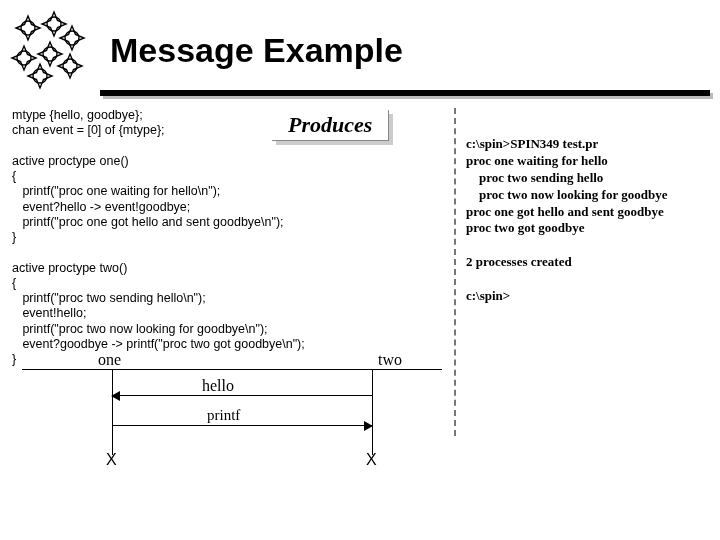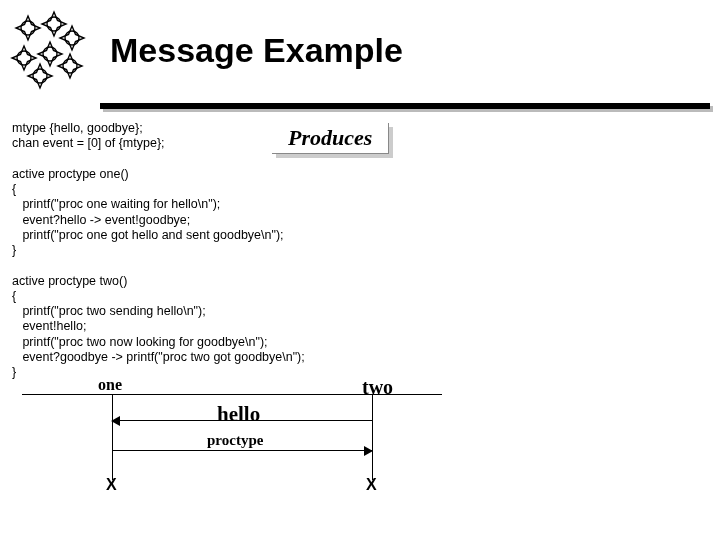--- a/index.html
+++ b/index.html
@@ -8,21 +8,21 @@
     width: 720px;
     height: 540px;
     background: #ffffff;
     font-family: "Times New Roman", serif;
     position: relative;
     overflow: hidden;
   }
   .title-row {
     display: flex;
     align-items: center;
-    padding: 10px 0 13px 10px;
+    padding: 10px 0 0 10px;
   }
   .stars-icon {
     width: 80px;
     height: 80px;
     position: relative;
     flex-shrink: 0;
   }
   .title-text {
     font-family: Arial, Helvetica, sans-serif;
     font-weight: bold;
@@ -76,43 +76,42 @@
     font-family: "Times New Roman", serif;
     padding: 2px 16px;
     background: #fff;
     border-bottom: 1px solid #888;
     border-right: 1px solid #888;
     box-shadow: 4px 4px 0 #ccc;
     font-weight: bold;
   }
   .diagram {
     position: relative;
-    margin-top: 14px;
+    margin-top: 2px;
     height: 110px;
     width: 430px;
-    font-weight: bold;
   }
   .diag-top {
     position: absolute;
     top: 0;
     left: 10px;
     right: 0;
     border-top: 1px solid #000;
   }
   .diag-lbl-one {
     position: absolute;
     top: -18px;
     left: 86px;
     font-size: 16px;
   }
   .diag-lbl-two {
     position: absolute;
     top: -18px;
-    left: 350px;
-    font-size: 20px;
+    left: 366px;
+    font-size: 16px;
   }
   .vline-one {
     position: absolute;
     top: 0;
     left: 100px;
     width: 0;
     height: 86px;
     border-left: 1px solid #000;
   }
   .vline-two {
@@ -153,22 +152,22 @@
     position: absolute;
     right: -1px;
     top: -4px;
     border-left: 9px solid #000;
     border-top: 5px solid transparent;
     border-bottom: 5px solid transparent;
   }
   .lbl-hello {
     position: absolute;
     top: 8px;
-    left: 205px;
-    font-size: 21px;
+    left: 190px;
+    font-size: 16px;
   }
   .lbl-goodbye {
     position: absolute;
     top: 38px;
     left: 195px;
     font-size: 15px;
   }
   .xmark {
     position: absolute;
     font-size: 16px;
@@ -243,20 +242,32 @@
 
       <div class="diagram">
         <div class="diag-top"></div>
         <div class="diag-lbl-one">one</div>
         <div class="diag-lbl-two">two</div>
         <div class="vline-one"></div>
         <div class="vline-two"></div>
         <div class="arrow-hello"></div>
         <div class="lbl-hello">hello</div>
         <div class="arrow-goodbye"></div>
-        <div class="lbl-goodbye">proctype</div>
+        <div class="lbl-goodbye">printf</div>
         <div class="xmark x1">X</div>
         <div class="xmark x2">X</div>
       </div>
     </div>
 
+    <div class="right-col">
+      <div class="output">c:\spin&gt;SPIN349 test.pr
+proc one waiting for hello
+    proc two sending hello
+    proc two now looking for goodbye
+proc one got hello and sent goodbye
+proc two got goodbye
+
+2 processes created
+
+c:\spin&gt;</div>
+    </div>
   </div>
 </div>
 
 </body></html>

